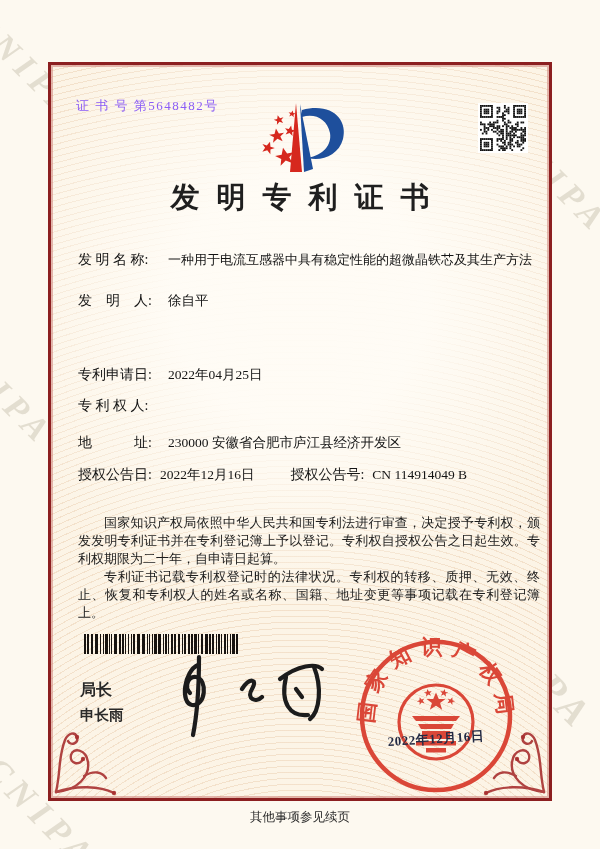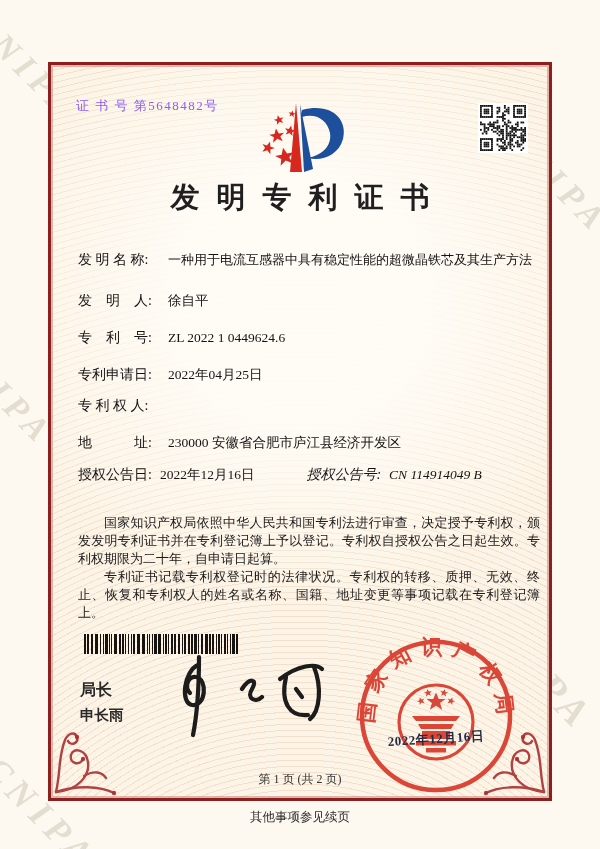--- a/index.html
+++ b/index.html
@@ -28,21 +28,21 @@
   .certno{position:absolute;left:76px;top:97px;font-size:13px;letter-spacing:1.5px;color:#8b5cf6;z-index:5;}
   .logo{position:absolute;left:252px;top:100px;z-index:5;}
   .qr{position:absolute;left:478px;top:103px;background:#fff;padding:2px;z-index:5;line-height:0;}
   .title{position:absolute;left:0;top:178px;width:100%;text-align:center;
     font-size:29px;font-weight:bold;letter-spacing:17px;text-indent:17px;color:#1f1f1f;z-index:5;}
   .row{position:absolute;left:78px;width:470px;display:flex;align-items:baseline;z-index:5;}
   .lbl{font-size:14px;white-space:pre;width:90px;flex:0 0 90px;color:#141414;}
   .val{font-size:13.5px;color:#141414;white-space:nowrap;}
   .grant{position:absolute;left:78px;top:466px;display:flex;z-index:5;}
   .grant .pair{display:flex;align-items:baseline;}
-  .grant .pair+.pair{margin-left:52px;font-style:italic;}
+  .grant .pair+.pair{margin-left:36px;}
   .grant .lbl{width:auto;flex:none;margin-right:8px;}
   .body{position:absolute;left:78px;top:494px;width:462px;font-size:13px;line-height:18px;
     color:#1c1c1c;text-align:justify;z-index:5;margin-top:20px;}
   .body p{margin:0;text-indent:2em;}
   .barcode{position:absolute;left:84px;top:634px;z-index:5;line-height:0;}
   .signer-title{position:absolute;left:80px;top:680px;font-size:16px;font-weight:bold;color:#2a2a2a;z-index:5;}
   .signer-name{position:absolute;left:80px;top:706px;font-size:14.5px;font-weight:bold;color:#2a2a2a;z-index:5;}
   .sig{position:absolute;left:168px;top:653px;z-index:6;}
   .seal{position:absolute;left:356px;top:636px;z-index:7;}
   .sealdate{position:absolute;left:360px;top:730px;width:152px;text-align:center;
@@ -411,24 +411,20 @@
   <div class="title">发明专利证书</div>
 
   <div class="row" style="top:251px">
     <span class="lbl">发 明 名 称:</span>
     <span class="val" style="font-size:13px">一种用于电流互感器中具有稳定性能的超微晶铁芯及其生产方法</span>
   </div>
   <div class="row" style="top:292px">
     <span class="lbl">发　明　人:</span>
     <span class="val">徐自平</span>
   </div>
-  <div class="row" style="top:329px">
-    <span class="lbl">专　利　号:</span>
-    <span class="val">ZL 2022 1 0449624.6</span>
-  </div>
   <div class="row" style="top:366px">
     <span class="lbl">专利申请日:</span>
     <span class="val">2022年04月25日</span>
   </div>
   <div class="row" style="top:397px">
     <span class="lbl">专 利 权 人:</span>
   </div>
   <div class="row" style="top:434px">
     <span class="lbl">地　　　址:</span>
     <span class="val">230000 安徽省合肥市庐江县经济开发区</span>
@@ -531,16 +527,15 @@
         <path d="M-24,-6 L24,-6 L20,-1 L-20,-1 Z"></path>
         <path d="M-18,2 L18,2 L15,7 L-15,7 Z"></path>
         <rect x="-14" y="9" width="28" height="8"></rect>
         <rect x="-20" y="19" width="40" height="4.5"></rect>
         <rect x="-10" y="26" width="20" height="4.5"></rect>
       </g>
     </g>
   </svg>
   <div class="sealdate">2022年12月16日</div>
 
-  <div class="pageinfo">第 1 页 (共 2 页)</div>
   <div class="note">其他事项参见续页</div>
 
 </div>
 
 </body></html>

